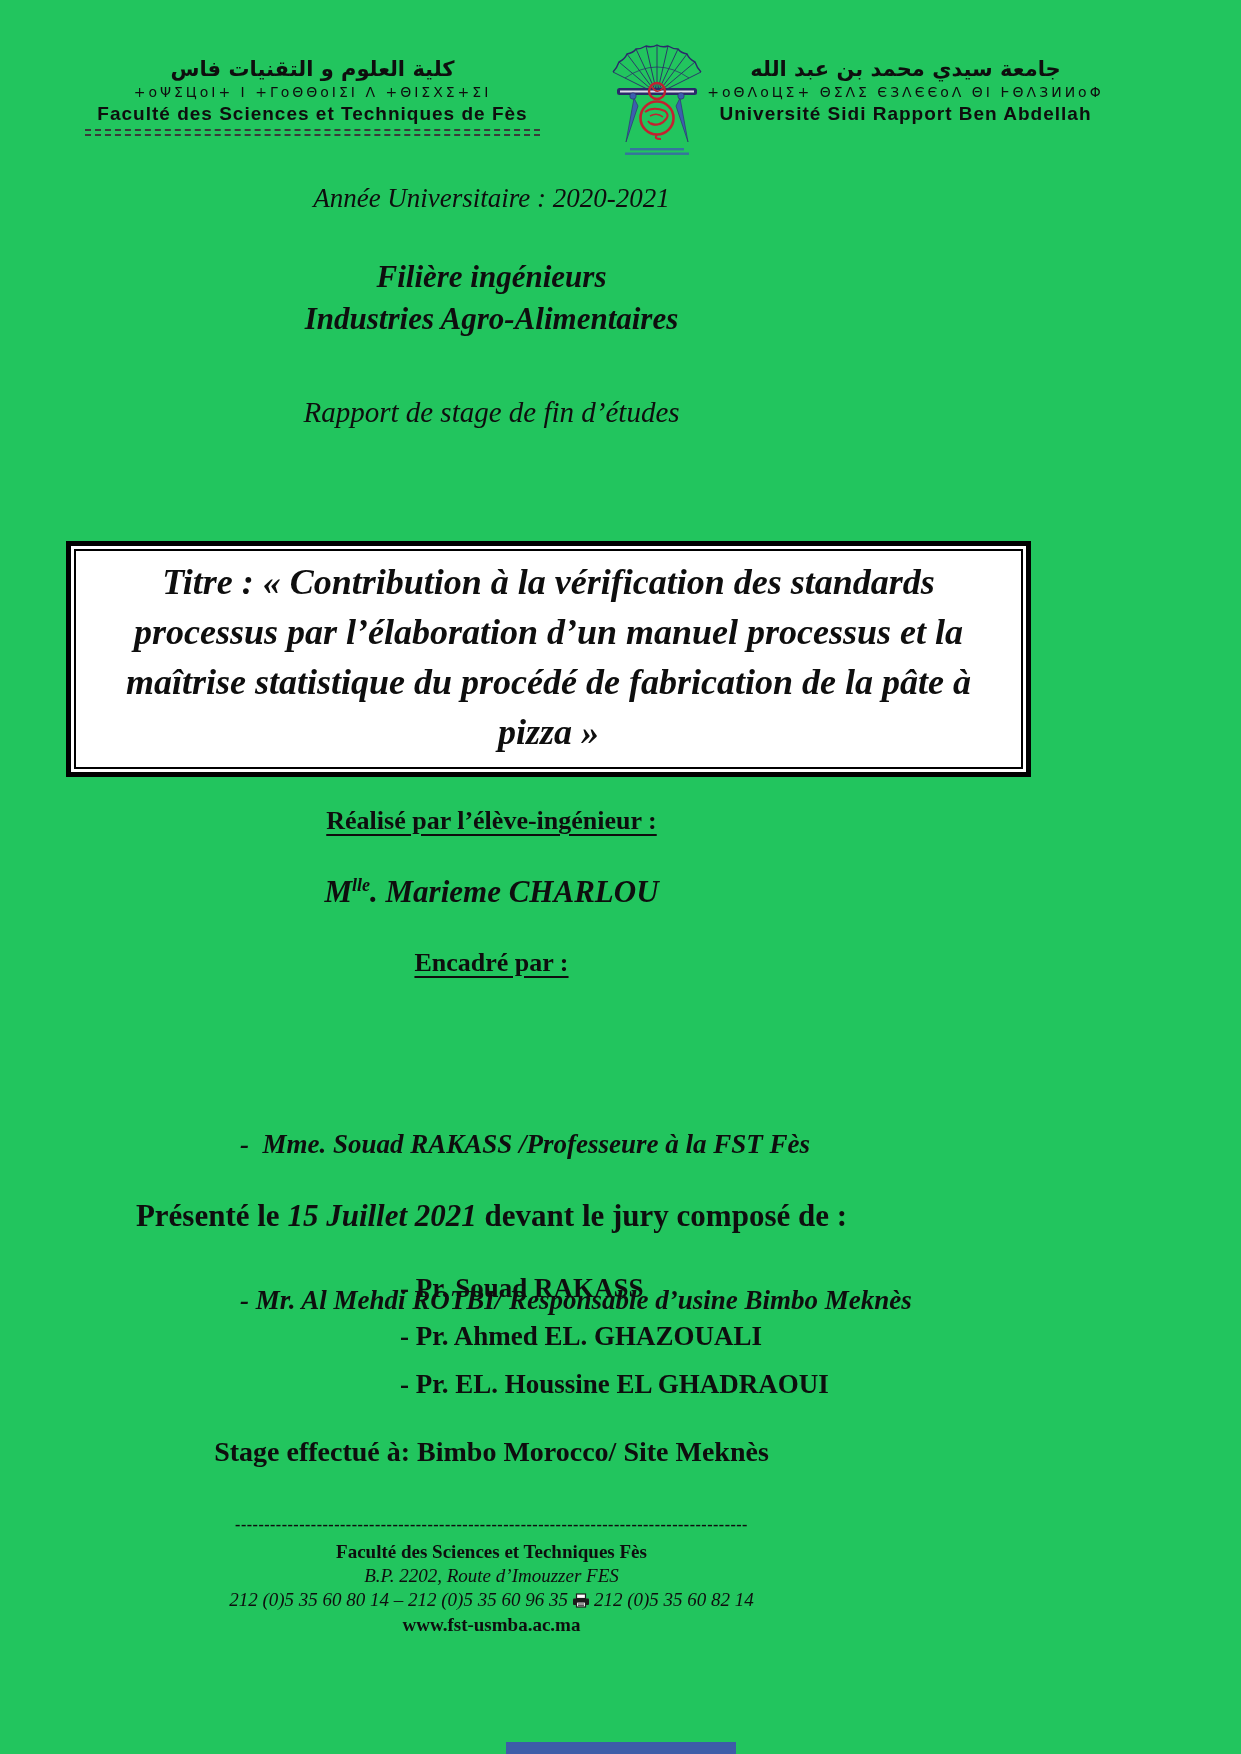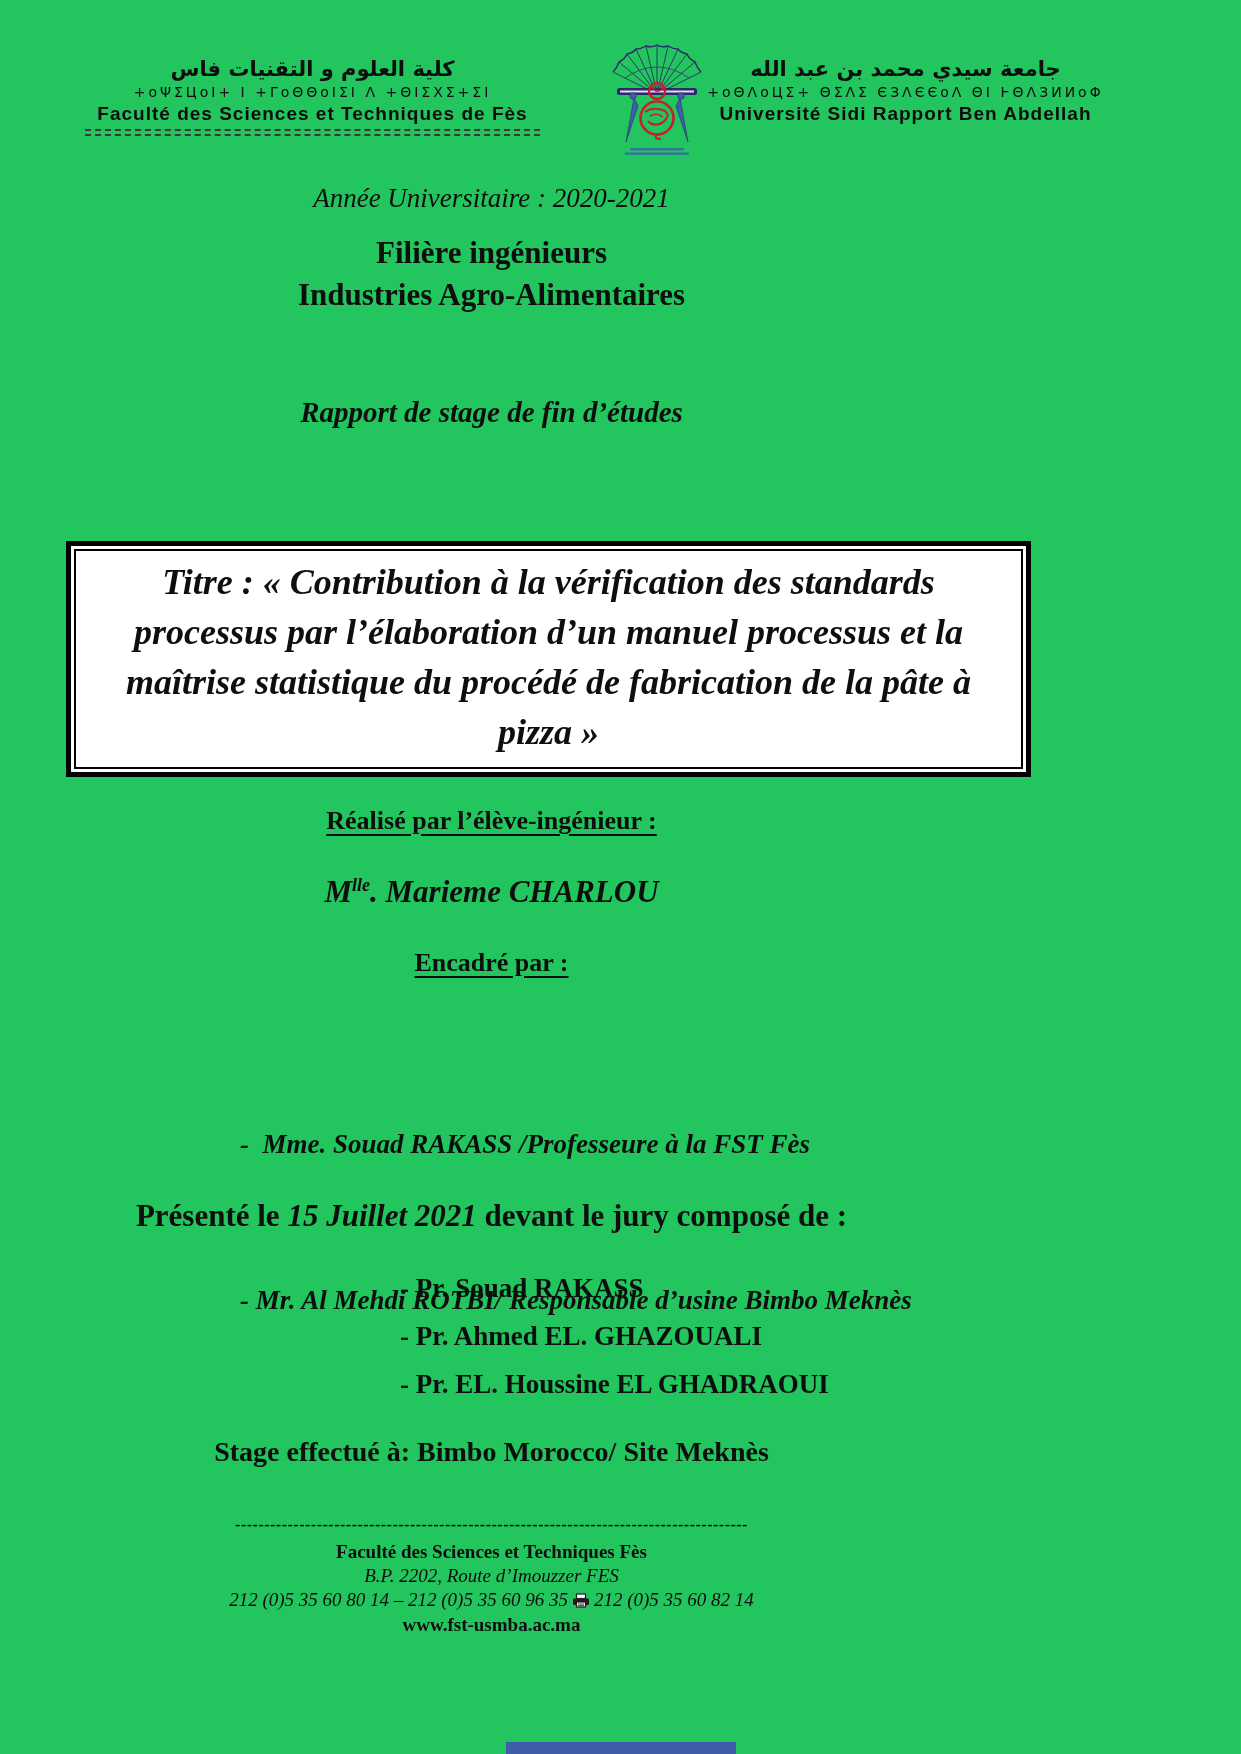--- a/index.html
+++ b/index.html
@@ -11,22 +11,22 @@
   .hdr-arabic{font-family:"DejaVu Sans",sans-serif;font-weight:bold;font-size:21px;line-height:28px;}
   .hdr-tifinagh{font-family:"DejaVu Sans",sans-serif;font-size:14px;letter-spacing:3px;
                 font-weight:500;line-height:19px;white-space:nowrap;}
   .hdr-french{font-family:"Liberation Sans",sans-serif;font-weight:bold;font-size:19px;
               letter-spacing:1px;line-height:23px;white-space:nowrap;}
   .hdr-dashes{height:3px;border-top:2px dashed #3a3a3a;border-bottom:2px dashed #3a3a3a;margin-top:4px;}
   .logo{position:absolute;left:603px;top:44px;width:108px;height:116px;}
   
   .center{position:absolute;left:0;width:983px;text-align:center;}
   .annee{top:183px;font-style:italic;font-size:27px;}
-  .filiere{top:232px;font-weight:bold;font-size:31px;line-height:42px;}
-  .rapport{top:396px;font-weight:bold;font-style:italic;font-size:29px;}
+  .filiere{top:256px;font-weight:bold;font-style:italic;font-size:31px;line-height:42px;}
+  .rapport{top:396px;font-weight:normal;font-style:italic;font-size:29px;}
   .titlebox{position:absolute;left:66px;top:541px;width:965px;border:5px solid #000;
             background:#fff;box-sizing:border-box;padding:3px;}
   .titlebox-inner{border:2px solid #000;padding:6px 8px 10px 8px;text-align:center;
                   font-weight:bold;font-style:italic;font-size:36px;line-height:50px;}
   .realise{top:806px;font-weight:bold;font-size:26px;}
   .underlined{text-decoration:underline;text-decoration-thickness:2px;text-underline-offset:5px;}
   .student{top:874px;font-weight:bold;font-style:italic;font-size:31px;}
   .student sup{font-size:18px;}
   .encadre{top:948px;font-weight:bold;font-size:26px;}
   .supervisors{position:absolute;left:240px;top:1014px;font-weight:bold;font-style:italic;

